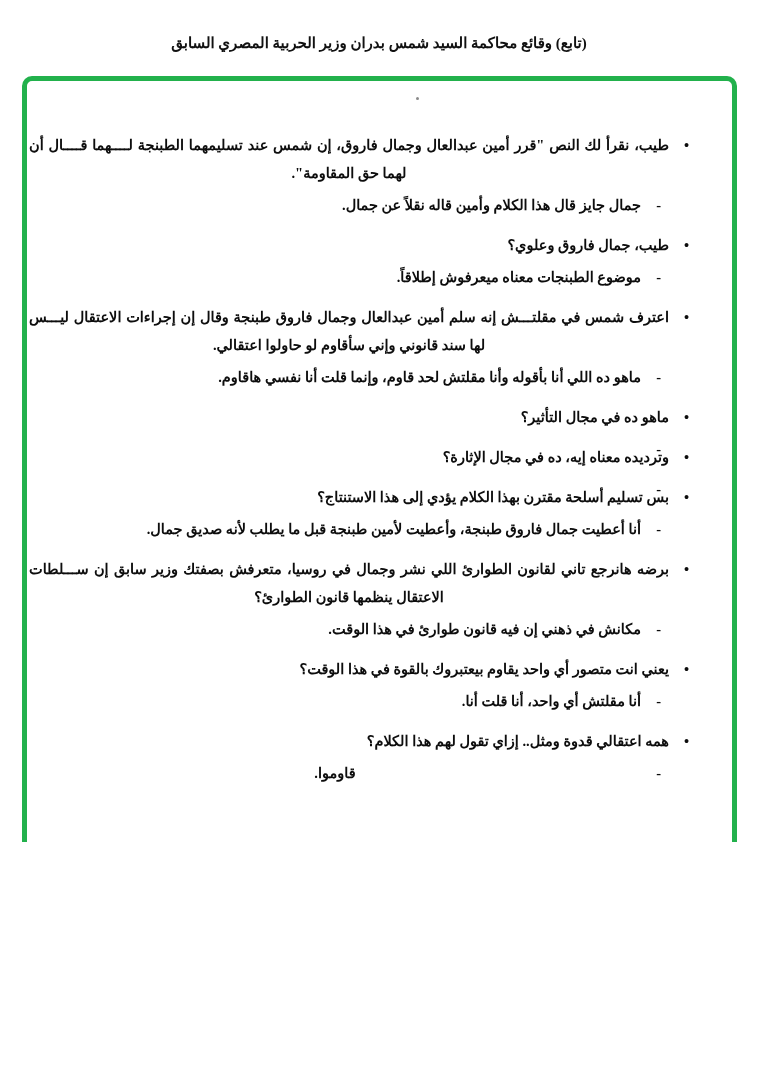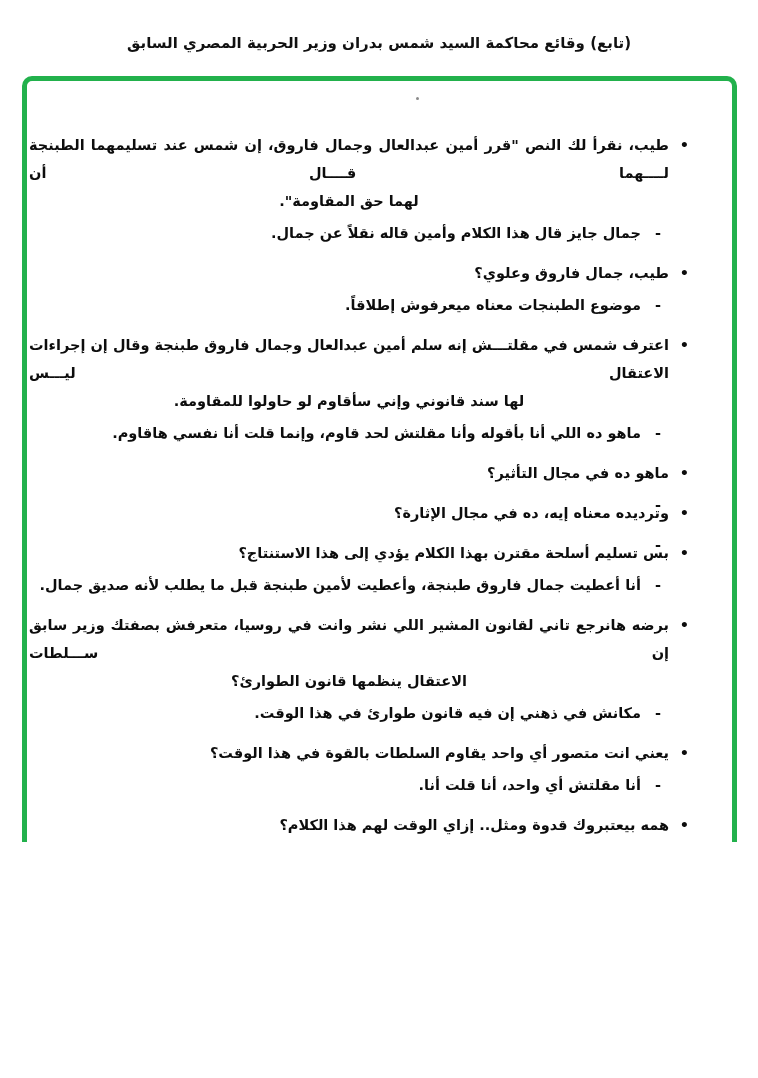--- a/index.html
+++ b/index.html
@@ -7,20 +7,21 @@
     padding: 0;
     background: #ffffff;
     font-family: "DejaVu Sans", sans-serif;
   }
   #page {
     position: relative;
     width: 758px;
     height: 842px;
     background: #ffffff;
     overflow: hidden;
+    font-family: Liberation Serif, serif;
   }
   #header {
     position: absolute;
     top: 34px;
     left: 0;
     width: 100%;
     text-align: center;
     direction: rtl;
     font-size: 15px;
     font-weight: bold;
@@ -125,21 +126,21 @@
           </div>
           <div class="a-para">
             <span class="marker">-</span>
             <div class="line right">موضوع الطبنجات معناه ميعرفوش إطلاقاً.</div>
           </div>
         </div>
         <div class="group">
           <div class="q-para">
             <span class="marker">•</span>
             <div class="line stretch">اعترف شمس في مقلتـــش إنه سلم أمين عبدالعال وجمال فاروق طبنجة وقال إن إجراءات الاعتقال ليـــس</div>
-            <div class="line center">لها سند قانوني وإني سأقاوم لو حاولوا للمقاومة.</div>
+            <div class="line center">لها سند قانوني وإني سأقاوم لو حاولوا اعتقالي.</div>
           </div>
           <div class="a-para">
             <span class="marker">-</span>
             <div class="line right">ماهو ده اللي أنا بأقوله وأنا مقلتش لحد قاوم، وإنما قلت أنا نفسي هاقاوم.</div>
           </div>
         </div>
         <div class="group">
           <div class="q-para">
             <span class="marker">•</span>
             <div class="line right">ماهو ده في مجال التأثير؟</div>
@@ -163,42 +164,42 @@
             <div class="line right">بس تسليم أسلحة مقترن بهذا الكلام يؤدي إلى هذا الاستنتاج؟</div>
           </div>
           <div class="a-para">
             <span class="marker">-</span>
             <div class="line right">أنا أعطيت جمال فاروق طبنجة، وأعطيت لأمين طبنجة قبل ما يطلب لأنه صديق جمال.</div>
           </div>
         </div>
         <div class="group">
           <div class="q-para">
             <span class="marker">•</span>
-            <div class="line stretch">برضه هانرجع تاني لقانون المشير اللي نشر وانت في روسيا، متعرفش بصفتك وزير سابق إن ســـلطات</div>
+            <div class="line stretch">برضه هانرجع تاني لقانون الطوارئ اللي نشر وجمال في روسيا، متعرفش بصفتك وزير سابق إن ســـلطات</div>
             <div class="line center">الاعتقال ينظمها قانون الطوارئ؟</div>
           </div>
           <div class="a-para">
             <span class="marker">-</span>
             <div class="line right">مكانش في ذهني إن فيه قانون طوارئ في هذا الوقت.</div>
           </div>
         </div>
         <div class="group">
           <div class="q-para">
             <span class="marker">•</span>
-            <div class="line right">يعني انت متصور أي واحد يقاوم السلطات بالقوة في هذا الوقت؟</div>
+            <div class="line right">يعني انت متصور أي واحد يقاوم بيعتبروك بالقوة في هذا الوقت؟</div>
           </div>
           <div class="a-para">
             <span class="marker">-</span>
             <div class="line right">أنا مقلتش أي واحد، أنا قلت أنا.</div>
           </div>
         </div>
         <div class="group">
           <div class="q-para">
             <span class="marker">•</span>
-            <div class="line right">همه بيعتبروك قدوة ومثل.. إزاي الوقت لهم هذا الكلام؟</div>
+            <div class="line right">همه اعتقالي قدوة ومثل.. إزاي تقول لهم هذا الكلام؟</div>
           </div>
           <div class="a-para">
             <span class="marker">-</span>
             <div class="line center">قاوموا.</div>
           </div>
         </div>
       </div>
   </div>
 
   <div id="page-number">٢٨</div>

